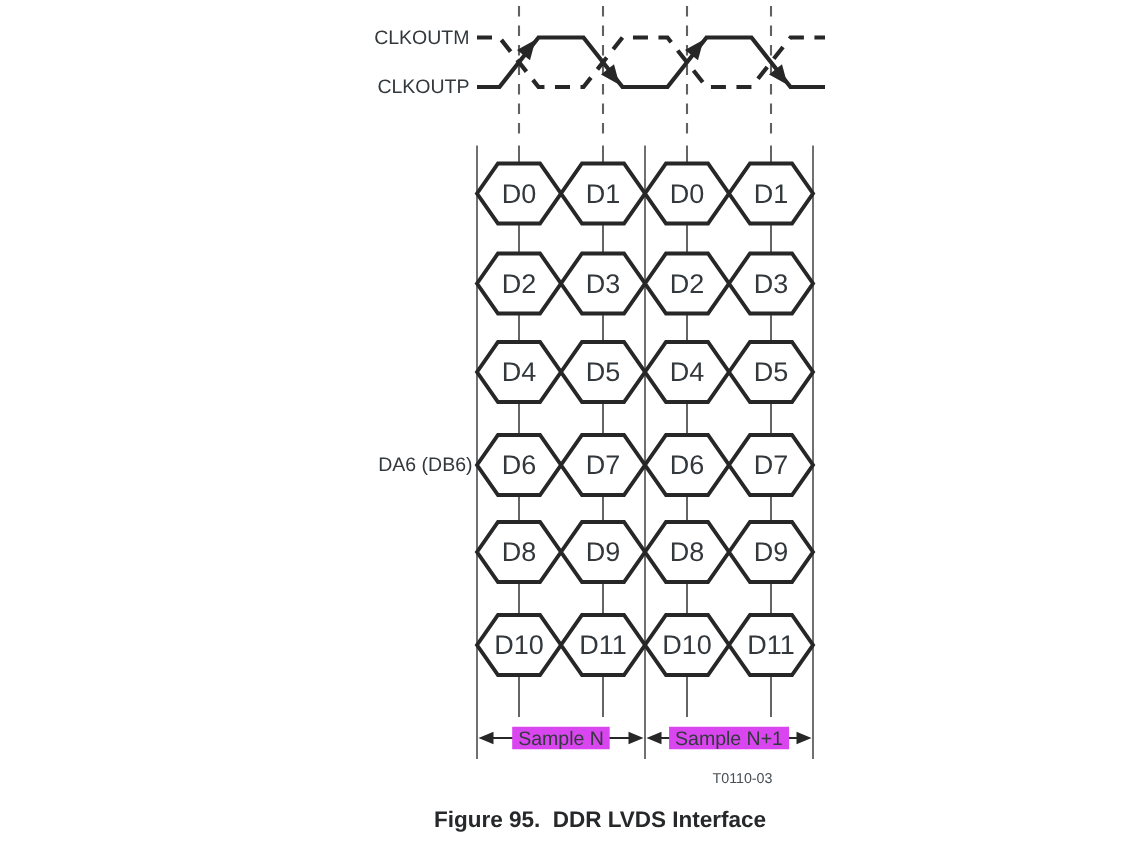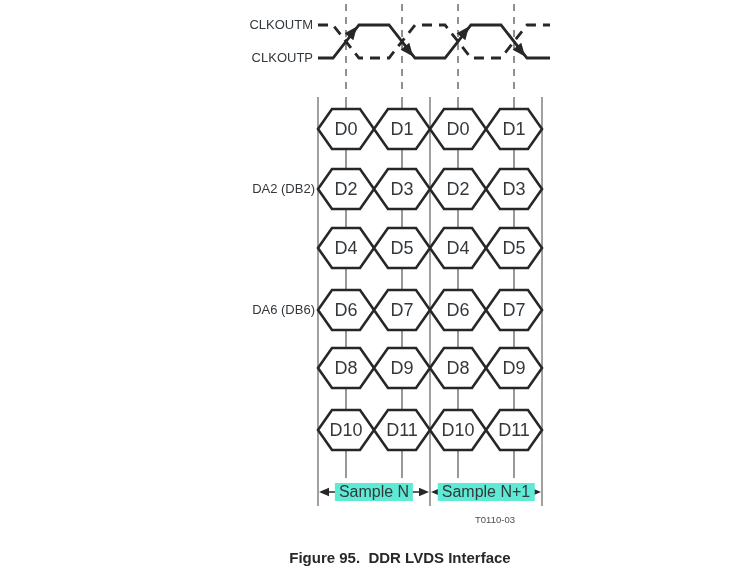--- a/index.html
+++ b/index.html
@@ -6,30 +6,30 @@
   .canvas{
     position:relative;width:749px;height:578px;background:#ffffff;overflow:hidden;
     font-family:"Liberation Sans", sans-serif;color:#33383c;
   }
   .art{position:absolute;left:0;top:0;}
   .lbl{position:absolute;height:18px;line-height:18px;font-size:13px;white-space:nowrap;}
   .clklabel{left:140px;width:173px;text-align:right;}
   .rowlabel{left:140px;width:175px;text-align:right;}
   .hexlbl{position:absolute;width:56px;height:18px;line-height:18px;font-size:18px;text-align:center;}
   .samplelbl{
-    position:absolute;transform:translate(-50%,-50%);background:#5eead4;
-    padding:0 4px;font-size:16px;white-space:nowrap;
+    position:absolute;transform:translate(-50%,-50%);background:#d946ef;
+    padding:0 4px;font-size:13px;white-space:nowrap;
   }
   .watermark{
     position:absolute;left:420px;top:513px;width:150px;text-align:center;
     font-size:9.5px;line-height:14px;color:#4a4f54;
   }
   .caption{
     position:absolute;left:50px;top:538px;width:700px;text-align:center;
-    font-size:15px;font-weight:bold;white-space:pre;color:#26282a;margin-top:11px;
+    font-size:15px;font-weight:bold;white-space:pre;color:#26282a;
   }
 </style>
 </head>
 <body>
 
 <div class="canvas">
 
   <svg class="art" width="749" height="578" viewBox="0 0 749 578">
 
     <g stroke="#5f6265" stroke-width="1.4" stroke-dasharray="7 6">
@@ -121,21 +121,20 @@
       <path stroke="none" d="M319,492 L329,487.8 L329,496.2 Z"></path>
       <path stroke="none" d="M429,492 L419,487.8 L419,496.2 Z"></path>
       <path stroke="none" d="M431,492 L441,487.8 L441,496.2 Z"></path>
       <path stroke="none" d="M541,492 L531,487.8 L531,496.2 Z"></path>
     </g>
   </svg>
 
   <div class="lbl clklabel" style="top:49px">CLKOUTP</div>
   <div class="lbl clklabel" style="top:16px">CLKOUTM</div>
 
-  <div class="lbl rowlabel" style="top:180px">DA2 (DB2)</div>
   <div class="lbl rowlabel" style="top:301px">DA6 (DB6)</div>
 
   <div id="hex-labels">
       <div class="hexlbl" style="left: 318px; top: 120px;">D0</div>
       <div class="hexlbl" style="left: 374px; top: 120px;">D1</div>
       <div class="hexlbl" style="left: 430px; top: 120px;">D0</div>
       <div class="hexlbl" style="left: 486px; top: 120px;">D1</div>
       <div class="hexlbl" style="left: 318px; top: 180px;">D2</div>
       <div class="hexlbl" style="left: 374px; top: 180px;">D3</div>
       <div class="hexlbl" style="left: 430px; top: 180px;">D2</div>

